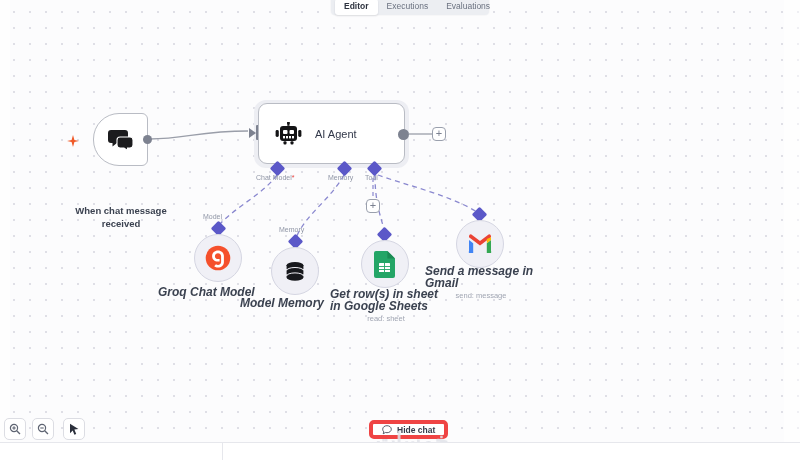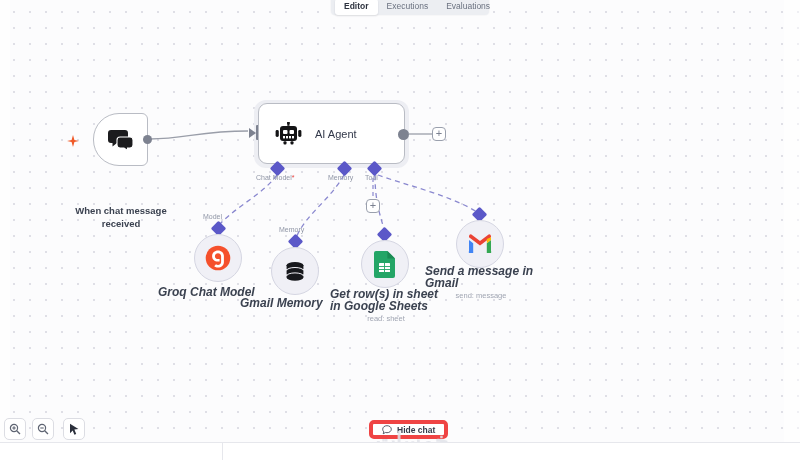--- a/index.html
+++ b/index.html
@@ -287,21 +287,21 @@
   <div class="subnode" style="left:271px; top:247px;">
     <svg width="24" height="24" viewBox="0 0 24 24">
       <ellipse cx="12" cy="6.2" rx="8.4" ry="3.1" fill="#17181c"></ellipse>
       <path d="M3.6 6.2 v3.4 a8.4 3.1 0 0 0 16.8 0 V6.2 Z" fill="#17181c"></path>
       <ellipse cx="12" cy="11.6" rx="8.4" ry="3.1" fill="#17181c" stroke="#f0f0f6" stroke-width="1"></ellipse>
       <path d="M3.6 11.6 v3.4 a8.4 3.1 0 0 0 16.8 0 V11.6 Z" fill="#17181c"></path>
       <ellipse cx="12" cy="17" rx="8.4" ry="3.1" fill="#17181c" stroke="#f0f0f6" stroke-width="1"></ellipse>
       <path d="M3.6 17 v1.6 a8.4 3.1 0 0 0 16.8 0 V17 Z" fill="#17181c"></path>
     </svg>
   </div>
-  <div class="sub-label" style="left:240px; top:297px; width:112px;">Gmail Memory</div>
+  <div class="sub-label" style="left:240px; top:297px; width:112px;">Model Memory</div>
 
   <div class="diamond" style="left:379px; top:229px;"></div>
   <div class="subnode" style="left:361px; top:240px;">
     <svg width="22" height="27" viewBox="0 0 22 27">
       <path d="M2 0 H13.4 L21 7.4 V25 A2 2 0 0 1 19 27 H2 A2 2 0 0 1 0 25 V2 A2 2 0 0 1 2 0 Z" fill="#23a566"></path>
       <path d="M13.4 0 L21 7.4 H13.4 Z" fill="#1a8a53"></path>
       <rect x="5" y="12" width="11" height="9" rx="0.6" fill="#ffffff"></rect>
       <rect x="5" y="15" width="11" height="0.9" fill="#23a566"></rect>
       <rect x="5" y="18" width="11" height="0.9" fill="#23a566"></rect>
       <rect x="10.1" y="12" width="0.9" height="9" fill="#23a566"></rect>

